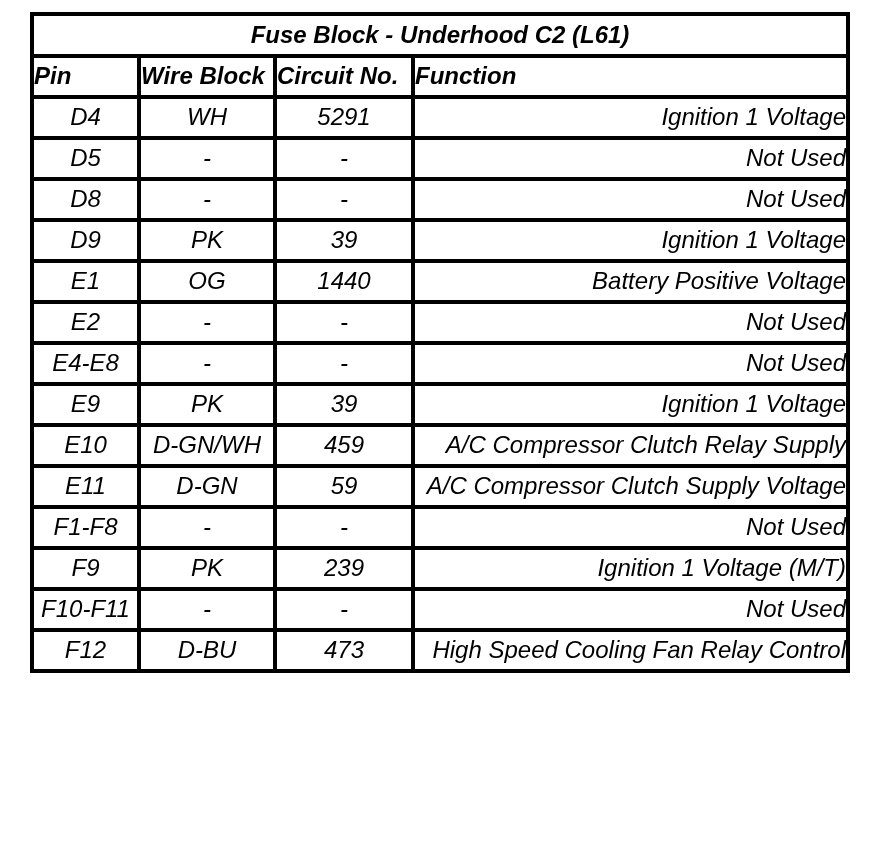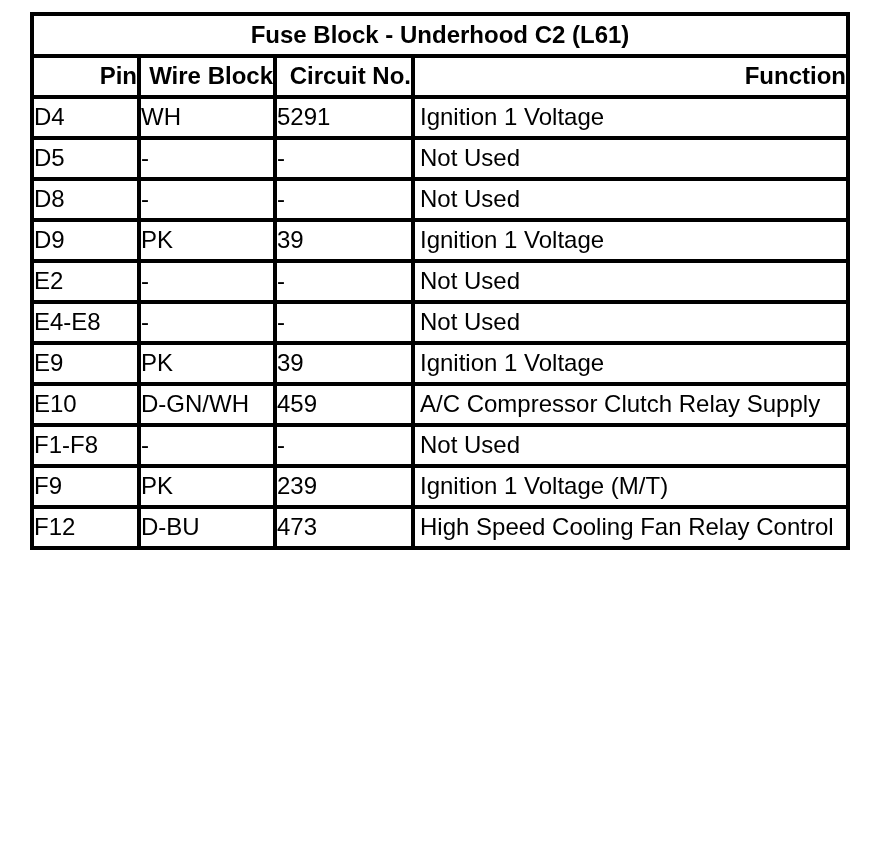--- a/index.html
+++ b/index.html
@@ -15,20 +15,21 @@
     overflow: hidden;
   }
   .wrap {
     padding: 12px 0 0 30px;
   }
   table {
     border-collapse: collapse;
     width: 784px;
     table-layout: fixed;
     background: #ffffff;
+    font-style: italic;
   }
   td, th {
     border: 4px solid #000000;
     font-size: 24px;
     line-height: 1.1;
     padding: 0;
     height: 37px;
     vertical-align: middle;
     overflow: hidden;
     white-space: nowrap;
@@ -38,24 +39,24 @@
   .col-circuit { width: 138px; }
   .col-func    { width: 435px; }
   .title-cell {
     font-weight: bold;
     text-align: center;
     font-size: 24px;
     height: 38px;
   }
   th {
     font-weight: bold;
-    text-align: right;
+    text-align: left;
   }
-  td.c { }
-  td.l { text-align: left; padding-left: 5px; }
+  td.c { text-align: center; }
+  td.l { text-align: right; padding-left: 5px; }
 </style>
 </head>
 <body>
 
 <div class="wrap">
   <table>
     <colgroup>
       <col class="col-pin">
       <col class="col-wire">
       <col class="col-circuit">
@@ -96,20 +97,26 @@
 
   <tr>
     <td class="c">D9</td>
     <td class="c">PK</td>
     <td class="c">39</td>
     <td class="l">Ignition 1 Voltage</td>
   </tr>
 
 
 
+  <tr>
+    <td class="c">E1</td>
+    <td class="c">OG</td>
+    <td class="c">1440</td>
+    <td class="l">Battery Positive Voltage</td>
+  </tr>
 
   <tr>
     <td class="c">E2</td>
     <td class="c">-</td>
     <td class="c">-</td>
     <td class="l">Not Used</td>
   </tr>
 
 
   <tr>
@@ -126,36 +133,48 @@
     <td class="l">Ignition 1 Voltage</td>
   </tr>
 
   <tr>
     <td class="c">E10</td>
     <td class="c">D-GN/WH</td>
     <td class="c">459</td>
     <td class="l">A/C Compressor Clutch Relay Supply</td>
   </tr>
 
+  <tr>
+    <td class="c">E11</td>
+    <td class="c">D-GN</td>
+    <td class="c">59</td>
+    <td class="l">A/C Compressor Clutch Supply Voltage</td>
+  </tr>
 
 
   <tr>
     <td class="c">F1-F8</td>
     <td class="c">-</td>
     <td class="c">-</td>
     <td class="l">Not Used</td>
   </tr>
 
   <tr>
     <td class="c">F9</td>
     <td class="c">PK</td>
     <td class="c">239</td>
     <td class="l">Ignition 1 Voltage (M/T)</td>
   </tr>
 
+  <tr>
+    <td class="c">F10-F11</td>
+    <td class="c">-</td>
+    <td class="c">-</td>
+    <td class="l">Not Used</td>
+  </tr>
 
   <tr>
     <td class="c">F12</td>
     <td class="c">D-BU</td>
     <td class="c">473</td>
     <td class="l">High Speed Cooling Fan Relay Control</td>
   </tr>
 </tbody>
   </table>
 </div>

